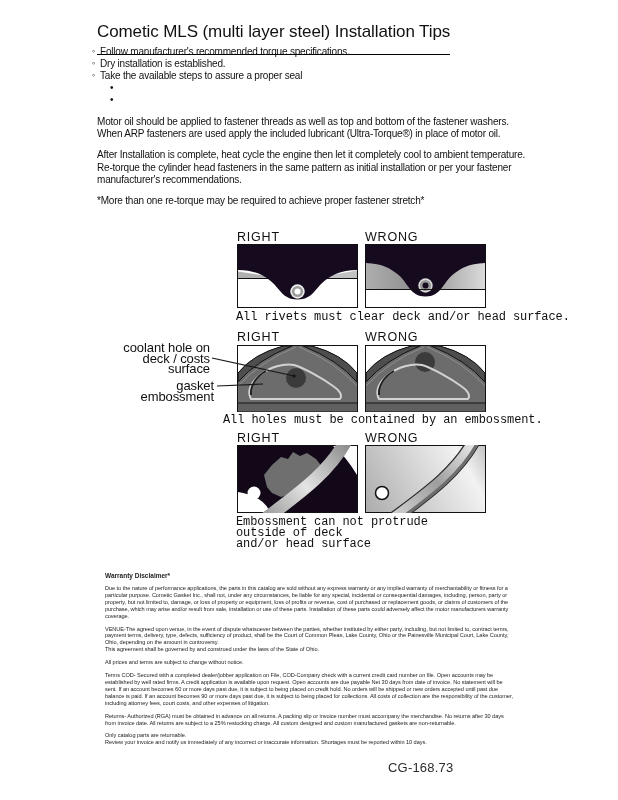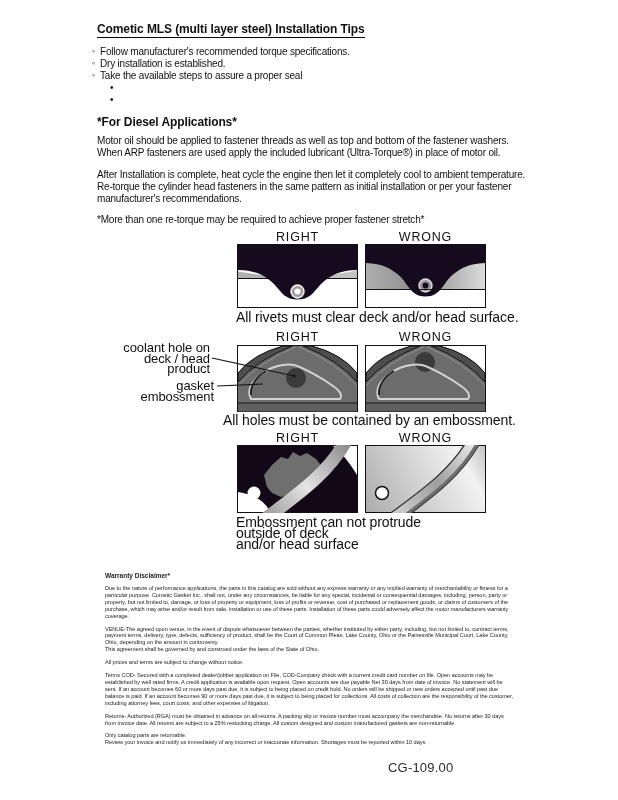--- a/index.html
+++ b/index.html
@@ -4,36 +4,36 @@
 <style>
   html,body{margin:0;padding:0;}
   body{
     width:618px;height:800px;background:#ffffff;position:relative;
     font-family:"Liberation Sans","DejaVu Sans",sans-serif;color:#111;
     overflow:hidden;
   }
   .abs{position:absolute;}
   
   .page-title{
-    left:97px;top:22px;font-size:12px;font-weight:bold;letter-spacing:-0.1px;
-    border-bottom:1.5px solid #000;padding-bottom:1px;display:inline-block;
+    left:97px;top:22px;font-size:17px;font-weight:normal;letter-spacing:-0.1px;
+    border-bottom:1.5px solid #000;padding-bottom:12px;display:inline-block;
   }
   
   .bullets{left:92px;top:46px;width:460px;font-size:10px;letter-spacing:-0.2px;line-height:11.9px;}
   .bullet-row{display:flex;white-space:nowrap;}
   .bullet-row .marker{width:8px;flex:0 0 8px;text-align:left;font-size:9px;}
   .bullet-row.sub{margin-left:18px;}
   .bullet-row.sub .marker{font-size:10px;}
   
   .diesel{left:97px;top:116px;width:437px;font-size:10px;letter-spacing:-0.2px;line-height:12.2px;}
   .diesel h2{font-size:12px;margin:0 0 7px 0;letter-spacing:-0.1px;}
   .diesel p{margin:0 0 9px 0;}
   
-  .rw-label{width:121px;text-align:center;font-size:12.5px;letter-spacing:0.8px;color:#101010;}
-  .fig-caption{font-size:14px;letter-spacing:-0.1px;line-height:11px;color:#101010;}
+  .rw-label{width:121px;text-align:left;font-size:12.5px;letter-spacing:0.8px;color:#101010;}
+  .fig-caption{font-size:12px;letter-spacing:-0.1px;line-height:11px;color:#101010;font-family:Liberation Mono, monospace;}
   .fig-box{width:121px;height:auto;display:block;}
   .side-label{font-size:13px;letter-spacing:-0.1px;text-align:right;line-height:10.5px;color:#101010;}
   svg{display:block;}
   
   .warranty{left:105px;top:572px;width:408px;color:#1d1d1d;}
   .warranty h3{font-size:6.5px;margin:0 0 6px 0;}
   .warranty p{font-size:5.6px;line-height:6.9px;letter-spacing:-0.05px;margin:0 0 6px 0;}
   .warranty p.tight{margin-top:-6px;}
   
   .footer-code{left:388px;top:760px;font-size:13px;letter-spacing:0.2px;color:#2e2a2a;}
@@ -58,21 +58,20 @@
   </div>
   <div class="bullet-row sub">
     <span class="marker">•</span>
   </div>
   <div class="bullet-row sub">
     <span class="marker">•</span>
   </div>
 </div>
 
 <div class="abs diesel">
-  <h2>*For Diesel Applications*</h2>
   <p>Motor oil should be applied to fastener threads as well as top and bottom of the fastener washers. When ARP fasteners are used apply the included lubricant (Ultra-Torque®) in place of motor oil.</p>
   <p>After Installation is complete, heat cycle the engine then let it completely cool to ambient temperature. Re-torque the cylinder head fasteners in the same pattern as initial installation or per your fastener manufacturer's recommendations.</p>
   <p>*More than one re-torque may be required to achieve proper fastener stretch*</p>
 </div>
 
 <div class="abs rw-label" style="left:237px;top:230px;">RIGHT</div>
 <div class="abs rw-label" style="left:365px;top:230px;">WRONG</div>
 
 <div class="abs" style="left:237px;top:244px;">
   <svg class="fig-box" width="121" height="64" viewBox="0 0 121 64">
@@ -106,21 +105,21 @@
   </svg>
 </div>
 
 <div class="abs fig-caption" style="left:236px;top:312px;">All rivets must clear deck and/or head surface.</div>
 
 <div class="abs rw-label" style="left:237px;top:330px;">RIGHT</div>
 <div class="abs rw-label" style="left:365px;top:330px;">WRONG</div>
 
 <div class="abs side-label" style="left:100px;top:343px;width:110px;">
   <div>coolant hole on</div>
-  <div>deck / head product</div>
+  <div>deck / costs surface</div>
 </div>
 <div class="abs side-label" style="left:100px;top:381px;width:114px;">gasket embossment</div>
 
 <div class="abs" style="left:237px;top:345px;">
   <svg class="fig-box" width="121" height="67" viewBox="0 0 121 67">
     <rect x="0.5" y="0.5" width="120" height="66" fill="#6c6c6c" stroke="#111"></rect>
     <path d="M1,1 L46,1 Q16,9 1,28 Z" fill="#ffffff"></path>
     <path d="M1,28 Q16,9 46,1 L55,1 Q20,15 1,37 Z" fill="#4e4e4e" stroke="#111" stroke-width="1"></path>
     <path d="M1,41 Q24,16 59,2" stroke="#8f8f8f" stroke-width="1" fill="none"></path>
     <path d="M120,1 L75,1 Q105,9 120,28 Z" fill="#ffffff"></path>
@@ -213,13 +212,13 @@
   <p>Due to the nature of performance applications, the parts in this catalog are sold without any express warranty or any implied warranty of merchantability or fitness for a particular purpose.  Cometic Gasket Inc., shall not, under any circumstances, be liable for any special, incidental or consequential damages, including, person, party or property, but not limited to, damage, or loss of property or equipment, loss of profits or revenue, cost of purchased or replacement goods, or claims of customers of the purchase, which may arise and/or result from sale, installation or use of these parts.  Installation of these parts could adversely affect the motor manufacturers warranty coverage.</p>
   <p>VENUE-The agreed upon venue, in the event of dispute whatsoever between the parties, whether instituted by either party, including, but not limited to, contract terms, payment terms, delivery, type, defects, sufficiency of product, shall be the Court of Common Pleas, Lake County, Ohio or the Painesville Municipal Court, Lake County, Ohio, depending on the amount in controversy.</p>
   <p class="tight">This agreement shall be governed by and construed under the laws of the State of Ohio.</p>
   <p>All prices and terms are subject to change without notice.</p>
   <p>Terms COD- Secured with a completed dealer/jobber application on File, COD-Company check with a current credit card number on file.  Open accounts may be established by well rated firms.  A credit application is available upon request.  Open accounts are due payable Net 30 days from date of invoice.  No statement will be sent.  If an account becomes 60 or more days past due, it is subject to being placed on credit hold.  No orders will be shipped or new orders accepted until past due balance is paid.  If an account becomes 90 or more days past due, it is subject to being placed for collections.  All costs of collection are the responsibility of the customer, including attorney fees, court costs, and other expenses of litigation.</p>
   <p>Returns- Authorized (RGA) must be obtained in advance on all returns.  A packing slip or invoice number must accompany the merchandise.  No returns after 30 days from invoice date.  All returns are subject to a 25% restocking charge.  All custom designed and custom manufactured gaskets are non-returnable.</p>
   <p>Only catalog parts are returnable.</p>
   <p class="tight">Review your invoice and notify us immediately of any incorrect or inaccurate information.  Shortages must be reported within 10 days.</p>
 </div>
 
-<div class="abs footer-code">CG-109.00</div>
+<div class="abs footer-code">CG-168.73</div>
 
 </body></html>

